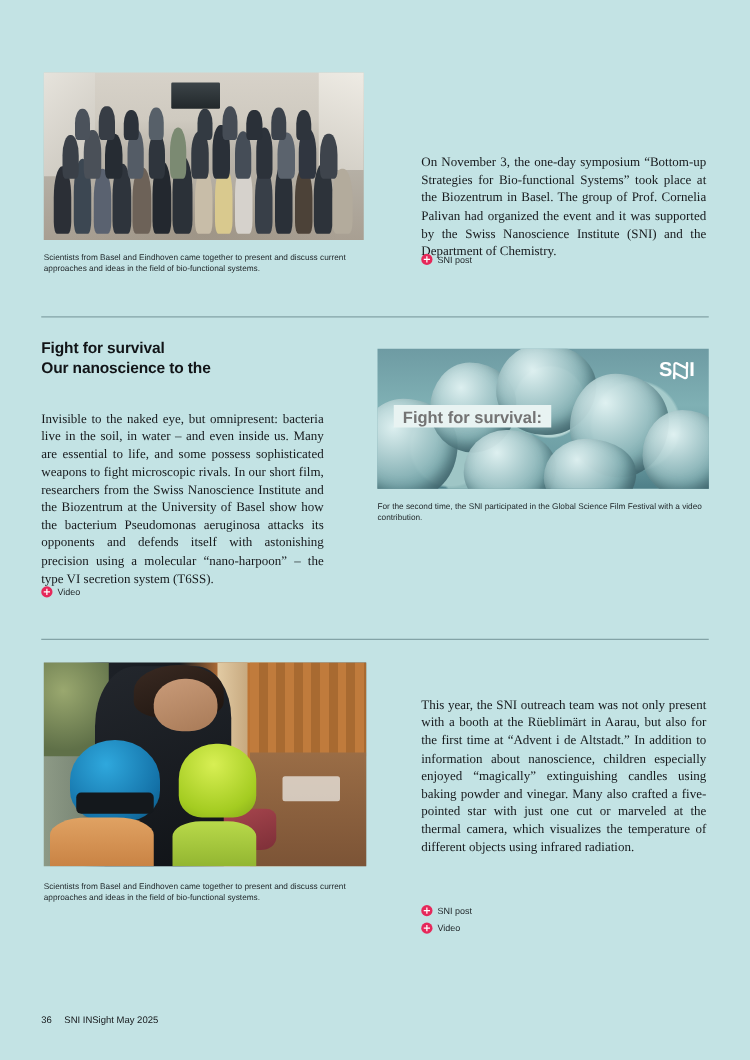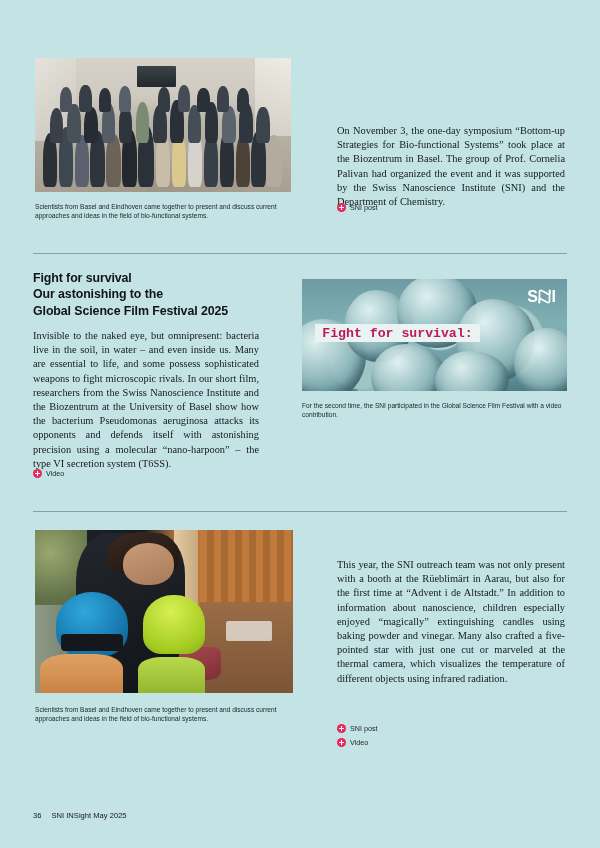--- a/index.html
+++ b/index.html
@@ -218,22 +218,22 @@
   }
   .blob {
     position:absolute;
     border-radius:46% 54% 50% 50% / 52% 46% 54% 48%;
     background: radial-gradient(circle at 36% 28%, rgba(226,243,243,.95), rgba(126,172,176,.9) 62%, rgba(72,114,124,.92));
     box-shadow: inset -4px -6px 10px rgba(28,58,66,.5);
   }
   .video-title-line {
     position:absolute;
     background:#e8f3f2;
-    color:#be185d;
-    font-family: Liberation Mono, monospace;
+    color:#737373;
+    font-family: Liberation Sans, sans-serif;
     font-weight: bold;
     display:flex;
     align-items:center;
     white-space:nowrap;
   }
   .vt1 { left: 5%; top: 40%; height: 16.5%; padding: 0 7px; font-size: 13.2px; }
   .vt2 { left: 15%; top: 60%; height: 16.5%; padding: 0 7px; font-size: 13.2px; }
 
   .sni-logo {
     position:absolute;
@@ -340,22 +340,21 @@
       <span class="link-label">SNI post</span>
     </div>
   </div>
 
   <div class="divider" style="top:253px;"></div>
 
   <div class="section" style="left:0;top:0;width:512px;height:500px;">
 
     <h2 class="headline" style="position:absolute;left:33px;top:270px;width:250px;">
       <span>Fight for survival</span><br>
-      <span>Our astonishing to the</span><br>
-      <span>Global Science Film Festival 2025</span>
+      <span>Our nanoscience to the</span><br>
     </h2>
 
     <p class="body-text" style="position:absolute;left:33px;top:329px;width:226px;">Invisible to the naked eye, but omnipresent: bacteria live in the soil, in water – and even inside us. Many are essential to life, and some possess sophisticated weapons to fight microscopic rivals. In our short film, researchers from the Swiss Nanoscience Institute and the Biozentrum at the University of Basel show how the bacterium Pseudomonas aeruginosa attacks its opponents and defends itself with astonishing precision using a molecular “nano-harpoon” – the type VI secretion system (T6SS).</p>
 
     <div class="linkrow" style="position:absolute;left:33px;top:463px;">
       <span class="plus-icon"></span>
       <span class="link-label">Video</span>
     </div>
 
     <div class="photo photo-video" style="position:absolute;left:302px;top:279px;width:265px;height:112px;">

